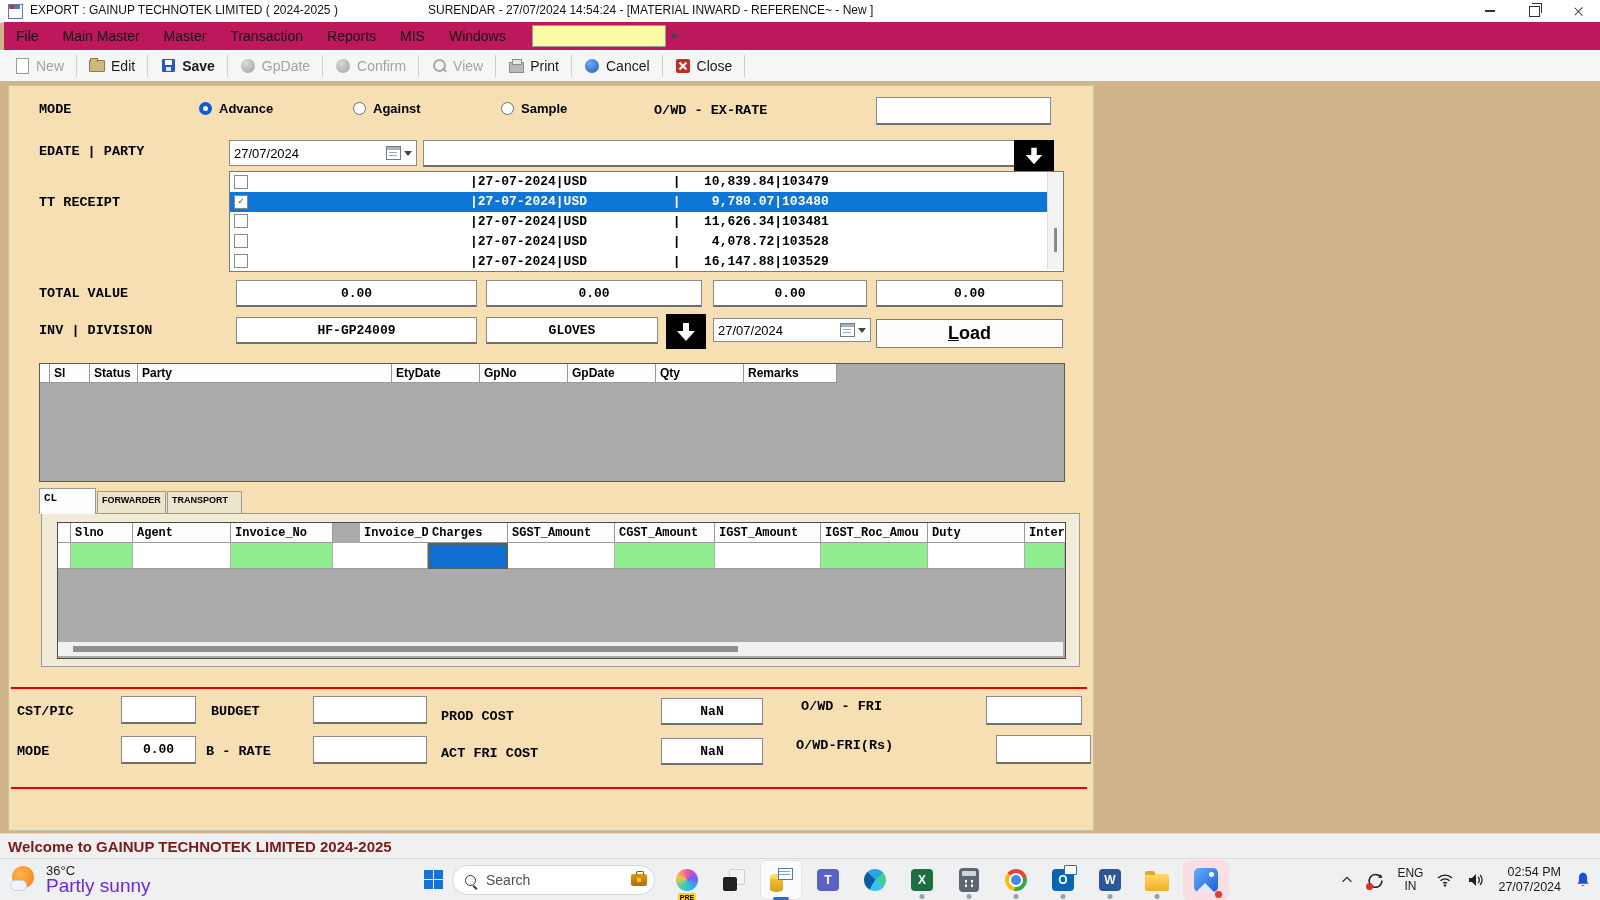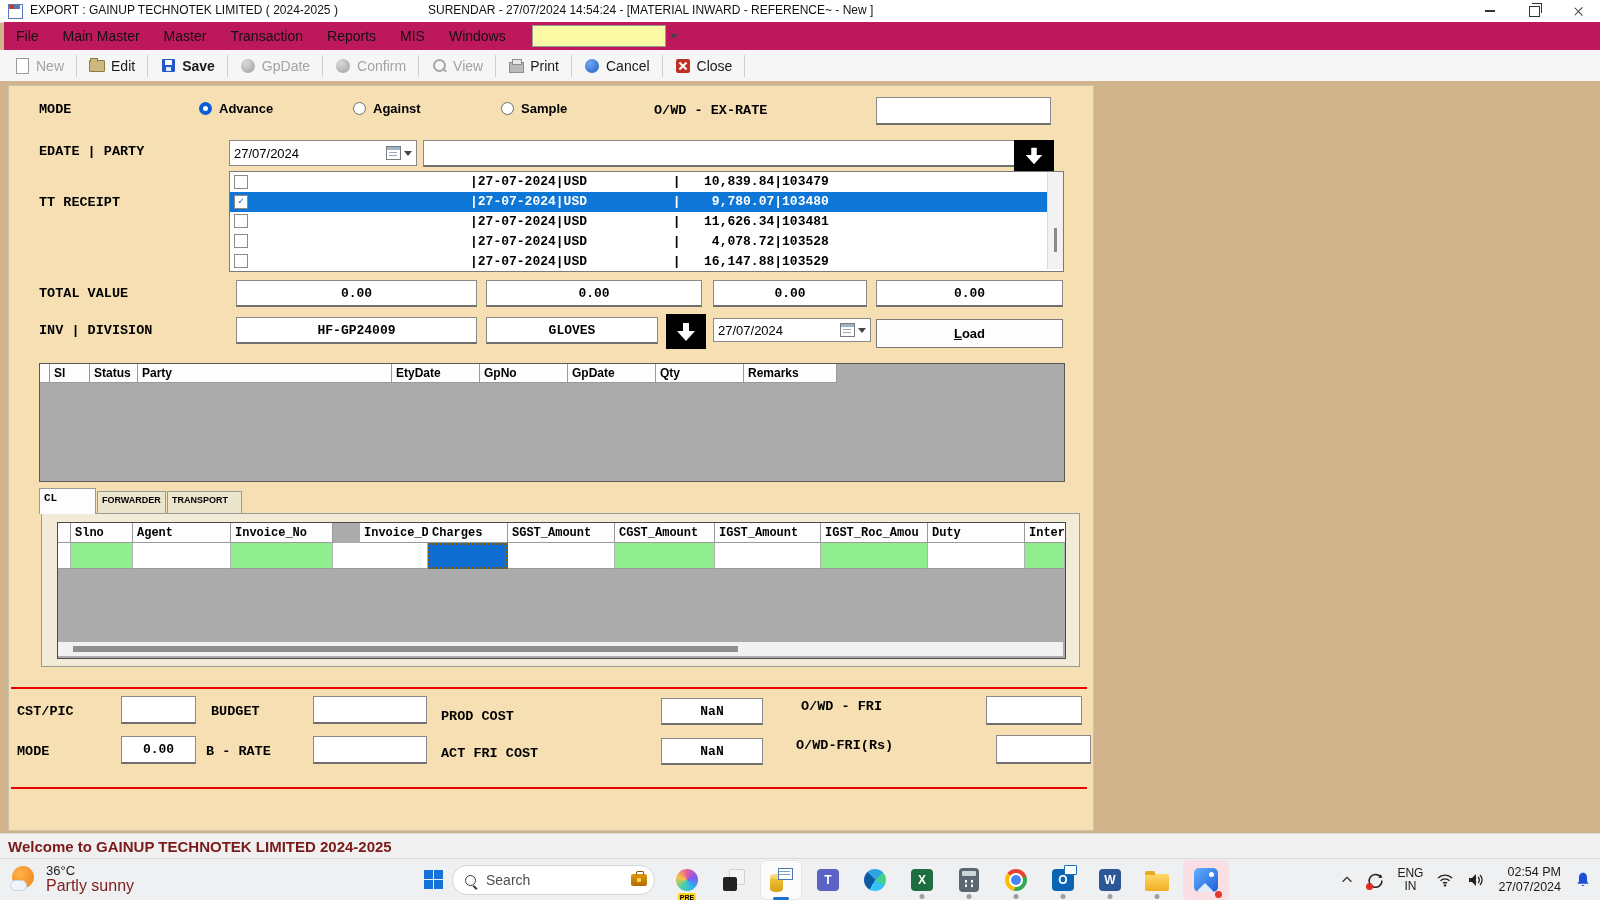--- a/index.html
+++ b/index.html
@@ -88,35 +88,35 @@
   .g2cell{position:absolute;top:0;height:20px;background:#fdfdfd;border-right:1px solid #9a9a9a;border-bottom:1px solid #9a9a9a;font-family:"Liberation Mono","DejaVu Sans Mono",monospace;font-weight:bold;font-size:12px;line-height:20px;padding-left:4px;box-sizing:border-box;white-space:nowrap;overflow:hidden;}
   .g2data{position:absolute;top:20px;height:26px;border-right:1px solid #b0b0b0;border-bottom:1px solid #9a9a9a;box-sizing:border-box;}
   .g2data.green{background:#90ee90;}
   .g2data.white{background:#ffffff;}
   .g2data.selcell{background:#0f6fd0;border:2px dotted #8b5a00;}
   .hscroll{position:absolute;left:0;top:119px;width:1005px;height:14px;background:#f1f1f1;}
   .hthumb{position:absolute;left:15px;top:4px;width:665px;height:6px;background:#8f8f8f;}
 
   .redline{position:absolute;left:2px;width:1076px;height:2px;background:#e80000;}
   .nanbox{position:absolute;background:#fff;border:1px solid #8a8a8a;border-bottom:2px solid #6f6f6f;display:flex;align-items:center;justify-content:center;font-family:"Liberation Mono",monospace;font-weight:bold;font-size:13px;}
-  .loadbtn{position:absolute;background:#fdfdfd;border:1px solid #7a7a7a;display:flex;align-items:center;justify-content:center;font-size:13px;font-weight:bold;}
+  .loadbtn{position:absolute;background:#fdfdfd;border:1px solid #7a7a7a;display:flex;align-items:center;justify-content:center;font-size:18px;font-weight:bold;}
   .loadbtn span:first-letter{text-decoration:underline;}
 
   
   .statusbar{position:absolute;top:833px;left:0;width:1600px;height:25px;background:#f0f0f0;border-top:1px solid #dadada;display:flex;align-items:center;}
   .status-text{margin-left:8px;font-size:15px;font-weight:bold;color:#7b1a1a;}
 
   
   .taskbar{position:absolute;top:858px;left:0;width:1600px;height:42px;background:#eef0f2;border-top:1px solid #d8dadc;}
   .weather{position:absolute;left:10px;top:4px;display:flex;align-items:center;gap:8px;}
   .wicon{width:28px;height:28px;position:relative;}
   .wsun{position:absolute;left:2px;top:2px;width:22px;height:22px;border-radius:50%;background:radial-gradient(circle at 35% 35%,#ffb347,#f07f1f);}
   .wcloud{position:absolute;left:0px;bottom:1px;width:15px;height:9px;border-radius:6px;background:#eef4fb;border:1px solid #c6d5e4;}
   .wtext1{font-size:13px;color:#1a1a1a;line-height:15px;}
-  .wtext2{font-size:16px;color:#7f1d1d;line-height:15px;}
+  .wtext2{font-size:19px;color:#6d28d9;line-height:15px;}
   .startbtn{position:absolute;left:424px;top:11px;width:19px;height:19px;display:grid;grid-template-columns:9px 9px;grid-template-rows:9px 9px;gap:1px;}
   .startbtn div{background:#1572d8;}
   .searchpill{position:absolute;left:452px;top:6px;width:203px;height:30px;background:#ffffff;border:1px solid #d6d6d6;border-radius:16px;display:flex;align-items:center;padding:0 3px 0 12px;box-sizing:border-box;}
   .mag{width:9px;height:9px;border:1.6px solid #3c3c3c;border-radius:50%;position:relative;flex:0 0 auto;}
   .mag:after{content:"";position:absolute;left:8px;top:9px;width:5px;height:1.6px;background:#3c3c3c;transform:rotate(45deg);transform-origin:0 0;}
   .searchtext{font-size:14px;color:#4f4f4f;margin-left:10px;flex:1;}
   .brief{width:24px;height:24px;border-radius:50%;background:#fff;display:flex;align-items:center;justify-content:center;}
   .briefcase{width:16px;height:12px;background:linear-gradient(#e09a12,#b66a00);border-radius:2px;position:relative;}
   .briefcase:before{content:"";position:absolute;left:5px;top:-3px;width:6px;height:3px;border:1.5px solid #8a5200;border-bottom:none;border-radius:2px 2px 0 0;}
   .briefcase:after{content:"";position:absolute;left:6px;top:4px;width:4px;height:4px;background:#ffd34d;border-radius:1px;}

